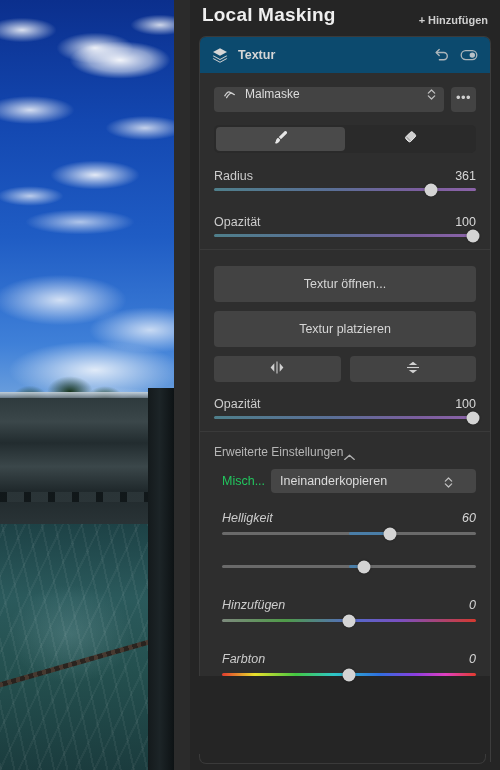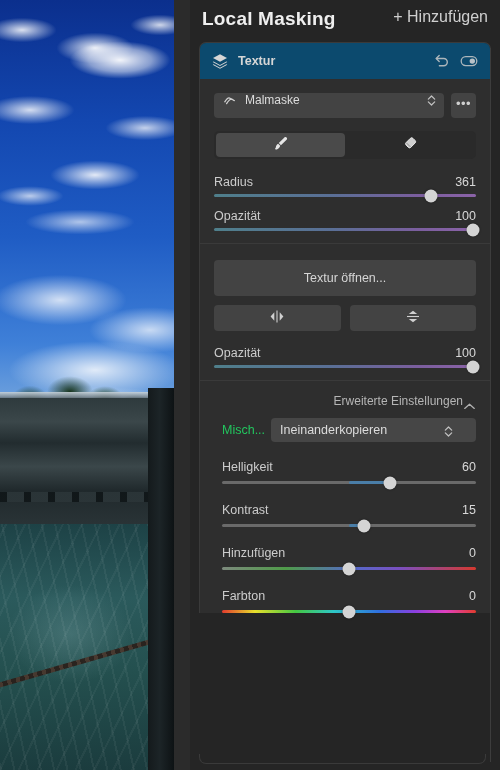--- a/index.html
+++ b/index.html
@@ -85,29 +85,29 @@
 
   
   .panel {
     position: relative;
     flex: 1 1 auto;
     height: 770px;
     background: #252525;
     padding: 0;
   }
   .panel-head {
-    display: flex; align-items: flex-start; justify-content: space-between;
+    display: flex; align-items: flex-end; justify-content: space-between;
     padding: 8px 12px 10px 12px;
-    height: 42px;
+    height: 36px;
   }
   .panel-title {
     font-size: 19px; font-weight: bold; color: #efefef; letter-spacing: .2px;
   }
   .add-btn {
-    font-size: 16px; color: #cfcfcf; font-weight: normal; cursor: pointer;
+    font-size: 11px; color: #cfcfcf; font-weight: bold; cursor: pointer;
     white-space: nowrap;
   }
 
   .layer-card {
     margin: 0 9px;
     background: #2e2e2e;
     border-radius: 7px 7px 0 0;
     border: 1px solid #3a3a3a;
     border-bottom: none;
   }
@@ -153,21 +153,21 @@
     margin-bottom: 16px; padding: 2px;
   }
   .seg {
     flex: 1 1 50%; display: flex; align-items: center; justify-content: center;
     border-radius: 4px; cursor: pointer;
   }
   .seg.active { background: #4a4a4a; }
   .seg svg { width: 17px; height: 17px; }
 
   
-  .slider { margin-bottom: 12px; }
+  .slider { margin-bottom: 24px; }
   .slider:last-child { margin-bottom: 0; }
   .slider-head { display: flex; justify-content: space-between; align-items: baseline; margin-bottom: 5px; }
   .slider-label { font-size: 12.5px; color: #cccccc; }
   .slider-value { font-size: 12.5px; color: #d8d8d8; }
   .track {
     position: relative; height: 3px; border-radius: 2px; cursor: pointer;
     background: #6a6a6a;
   }
   .track.grad-tp { background: linear-gradient(90deg, #4f7f8b 0%, #5a6f96 45%, #7b5e9e 78%, #8b63a8 100%); }
   .track.plain { background: #6a6a6a; }
@@ -191,35 +191,35 @@
   }
   .flip-row { display: flex; gap: 9px; margin-bottom: 15px; }
   .flip-btn {
     flex: 1 1 50%; height: 26px; background: #434343; border-radius: 4px;
     display: flex; align-items: center; justify-content: center; cursor: pointer;
   }
   .flip-btn svg { width: 18px; height: 15px; }
 
   
   .adv-head {
-    display: flex; align-items: center; justify-content: flex-end;
+    display: flex; align-items: center; justify-content: flex-start;
     padding: 13px 14px 10px 14px; cursor: pointer;
   }
   .adv-title { font-size: 12px; color: #b6b6b6; }
   .adv-chev { width: 13px; height: 9px; }
   .blend-row { display: flex; align-items: center; gap: 6px; padding: 0 14px 0 22px; margin-bottom: 18px; }
   .blend-label { font-size: 12.5px; color: #22c55e; flex: 0 0 auto; }
   .blend-select {
     flex: 1 1 auto; display: flex; align-items: center;
     height: 24px; background: #464646; border-radius: 4px; padding: 0 22px 0 9px;
     cursor: pointer;
   }
   .blend-select .bs-label { flex: 1 1 auto; font-size: 12.5px; color: #dcdcdc; }
   .adv-sliders { padding: 0 14px 0 22px; }
-  .adv-sliders .slider { margin-bottom: 19px; }
+  .adv-sliders .slider { margin-bottom: 30px; font-style: italic; }
   .adv-sliders .slider-head { margin-bottom: 7px; }
 
   .panel-bottom-round {
     position: absolute; left: 9px; right: 14px; bottom: 6px; height: 10px;
     border-bottom: 1px solid #3a3a3a;
     border-left: 1px solid #3a3a3a;
     border-right: 1px solid #3a3a3a;
     border-radius: 0 0 7px 7px;
     pointer-events: none;
   }
@@ -335,20 +335,21 @@
           <div class="track grad-tp">
             <div class="knob" style="left:99%"></div>
           </div>
         </div>
       </div>
 
       <div class="divider"></div>
 
       <div class="section sec-tex">
         <div class="txt-btn">Textur öffnen...</div>
+        <div class="txt-btn">Textur platzieren</div>
 
         <div class="flip-row">
           <div class="flip-btn">
             <span>
               <svg viewBox="0 0 18 15" fill="none">
                 <path d="M6.3 3.3 6.3 11.7 2.6 7.5z" fill="#d0d0d0"></path>
                 <path d="M11.7 3.3 11.7 11.7 15.4 7.5z" fill="#d0d0d0"></path>
                 <path d="M9 1.6v11.8" stroke="#d0d0d0" stroke-width="1.1"></path>
               </svg>
             </span>
@@ -406,24 +407,20 @@
             <span class="slider-label">Helligkeit</span>
             <span class="slider-value">60</span>
           </div>
           <div class="track plain">
             <div class="fill" style="left:50%;width:16%"></div>
             <div class="knob" style="left:66%"></div>
           </div>
         </div>
 
         <div class="slider">
-          <div class="slider-head">
-            <span class="slider-label">Kontrast</span>
-            <span class="slider-value">15</span>
-          </div>
           <div class="track plain">
             <div class="fill" style="left:50%;width:6%"></div>
             <div class="knob" style="left:56%"></div>
           </div>
         </div>
 
         <div class="slider">
           <div class="slider-head">
             <span class="slider-label">Hinzufügen</span>
             <span class="slider-value">0</span>

